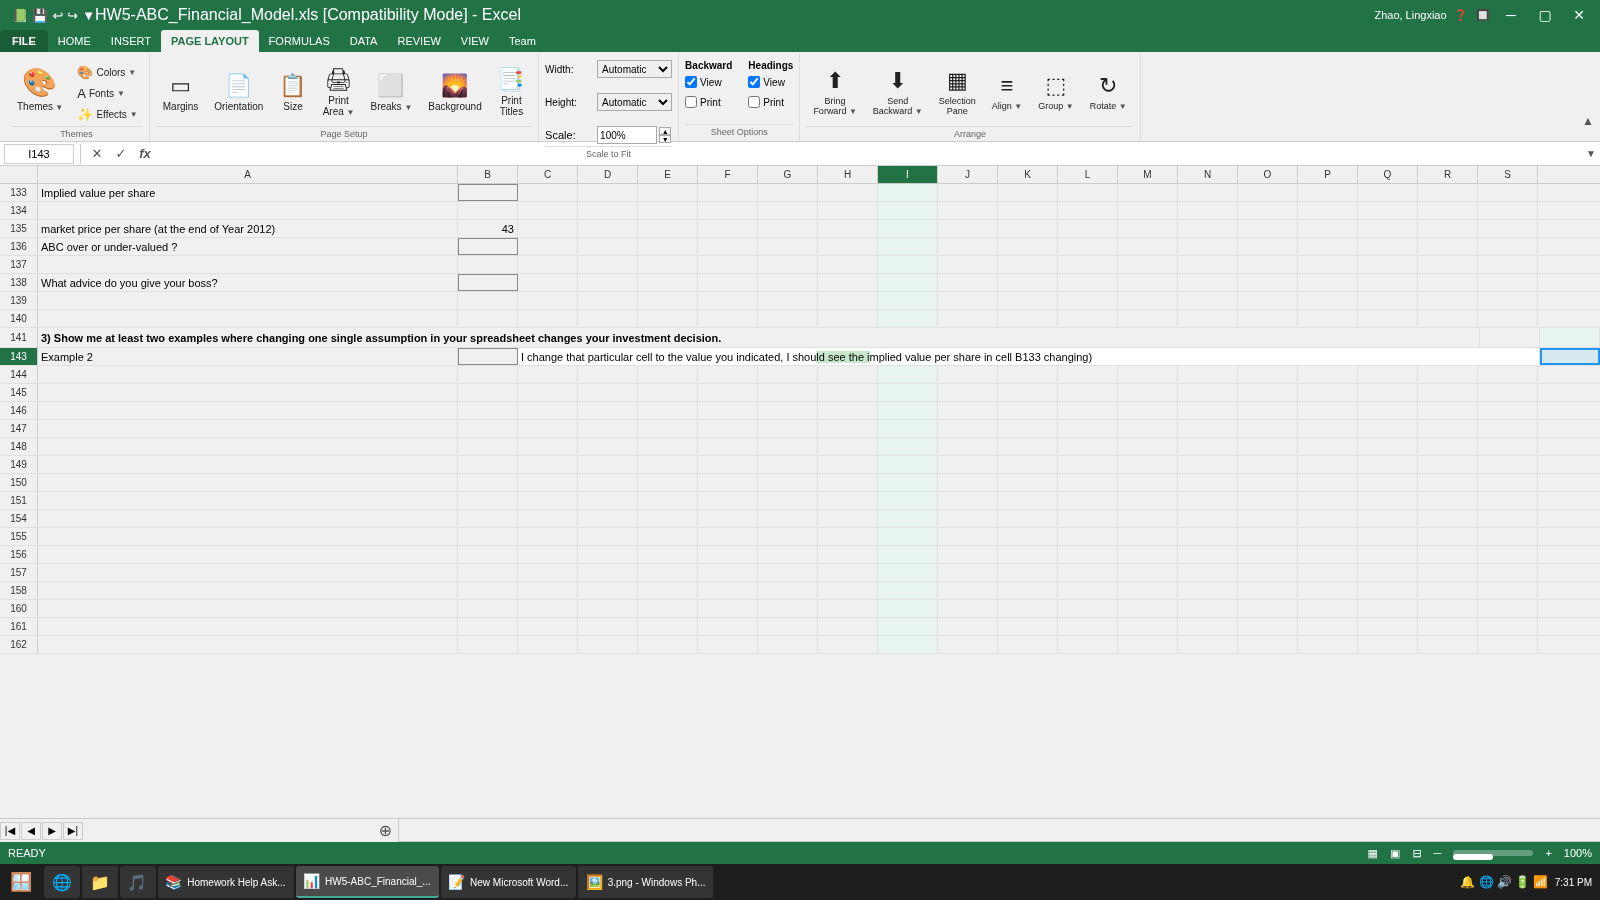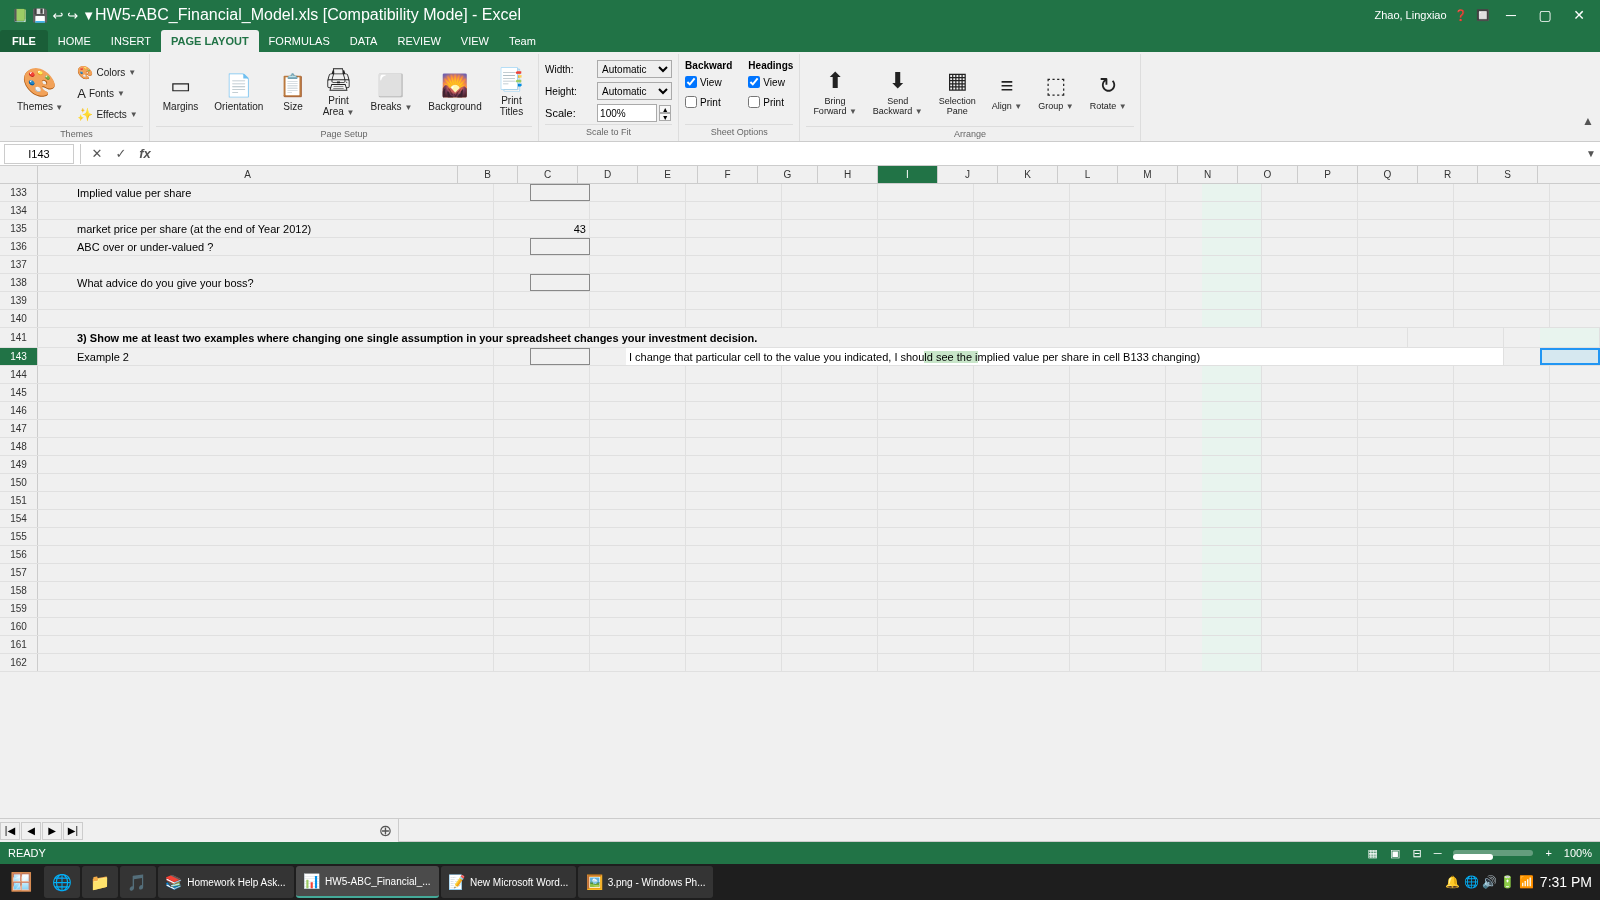--- a/index.html
+++ b/index.html
@@ -180,21 +180,20 @@
     }
     #grid {
       display: flex;
       flex-direction: column;
     }
     .grid-row {
       display: flex;
       border-bottom: 1px solid #e0e0e0;
       height: 18px;
       flex-shrink: 0;
-      gap: 36px;
     }
     .row-num {
       width: 38px;
       border-right: 1px solid #ccc;
       text-align: center;
       font-size: 10px;
       color: #333;
       background: #f0f0f0;
       display: flex;
       align-items: center;
@@ -295,21 +294,21 @@
       gap: 4px;
       font-size: 10px;
       color: white;
       background: rgba(255,255,255,0.1);
       border-radius: 3px;
       white-space: nowrap;
     }
     .taskbar-btn.active { background: rgba(255,255,255,0.2); border-bottom: 2px solid #4a9; }
     .taskbar-start { width: 40px; height: 32px; background: transparent; border: none; cursor: pointer; display: flex; align-items: center; justify-content: center; }
     .taskbar-right { margin-left: auto; display: flex; align-items: center; gap: 6px; color: white; font-size: 10px; padding-right: 6px; }
-    .taskbar-time { display: flex; flex-direction: column; align-items: center; font-size: 14px; justify-content: center; }
+    .taskbar-time { display: flex; flex-direction: column; align-items: center; font-size: 10px; justify-content: center; }
 
     
     #ribbon-expand { position: absolute; right: 6px; top: 62px; font-size: 12px; color: #555; cursor: pointer; }
 
     .formula-expand { font-size: 10px; color: #555; cursor: pointer; margin-left: 4px; }
 
     .dropdown-arrow { font-size: 8px; color: #555; }
   </style>
 </head>
 <body>
@@ -404,21 +403,21 @@
         </div>
         <div class="ribbon-btn">
           <div style="font-size:22px;">📑</div>
           <div style="font-size:10px; text-align:center;">Print<br>Titles</div>
         </div>
       </div>
       <div class="ribbon-group-label">Page Setup</div>
     </div>
 
     <div class="ribbon-group">
-      <div class="ribbon-row" style="flex-direction:column; align-items:flex-start; padding-top:4px; gap:4px;">
+      <div class="ribbon-row" style="flex-direction:column; align-items:flex-start; padding-top:4px; gap:15px;">
         <div class="dim-row">
           <span style="font-size:10px; width:50px;">Width:</span>
           <select style="font-size:10px; height:18px; width:75px; border:1px solid #aaa;">
             <option>Automatic</option>
           </select>
         </div>
         <div class="dim-row">
           <span style="font-size:10px; width:50px;">Height:</span>
           <select style="font-size:10px; height:18px; width:75px; border:1px solid #aaa;">
             <option>Automatic</option>
@@ -1000,42 +999,20 @@
             <div class="cell col-m"></div>
             <div class="cell col-n"></div>
             <div class="cell col-o"></div>
             <div class="cell col-p"></div>
             <div class="cell col-q"></div>
             <div class="cell col-r"></div>
             <div class="cell col-s"></div>
           </div>
         <div class="grid-row">
             <div class="row-num">158</div>
-            <div class="cell col-a"></div>
-            <div class="cell col-b"></div>
-            <div class="cell col-c"></div>
-            <div class="cell col-d"></div>
-            <div class="cell col-e"></div>
-            <div class="cell col-f"></div>
-            <div class="cell col-g"></div>
-            <div class="cell col-h"></div>
-            <div class="cell col-i" style="background:#e8f4ee;"></div>
-            <div class="cell col-j"></div>
-            <div class="cell col-k"></div>
-            <div class="cell col-l"></div>
-            <div class="cell col-m"></div>
-            <div class="cell col-n"></div>
-            <div class="cell col-o"></div>
-            <div class="cell col-p"></div>
-            <div class="cell col-q"></div>
-            <div class="cell col-r"></div>
-            <div class="cell col-s"></div>
-          </div>
-        <div class="grid-row">
-            <div class="row-num">159</div>
             <div class="cell col-a"></div>
             <div class="cell col-b"></div>
             <div class="cell col-c"></div>
             <div class="cell col-d"></div>
             <div class="cell col-e"></div>
             <div class="cell col-f"></div>
             <div class="cell col-g"></div>
             <div class="cell col-h"></div>
             <div class="cell col-i" style="background:#e8f4ee;"></div>
             <div class="cell col-j"></div>

